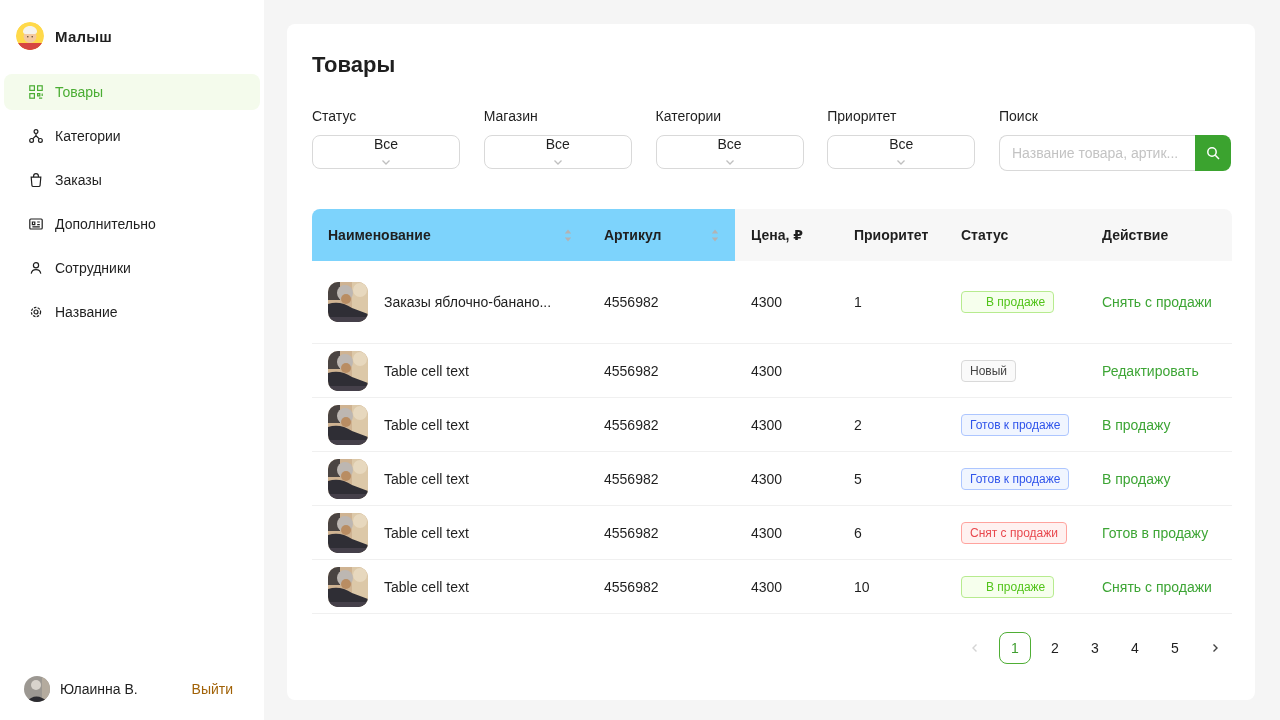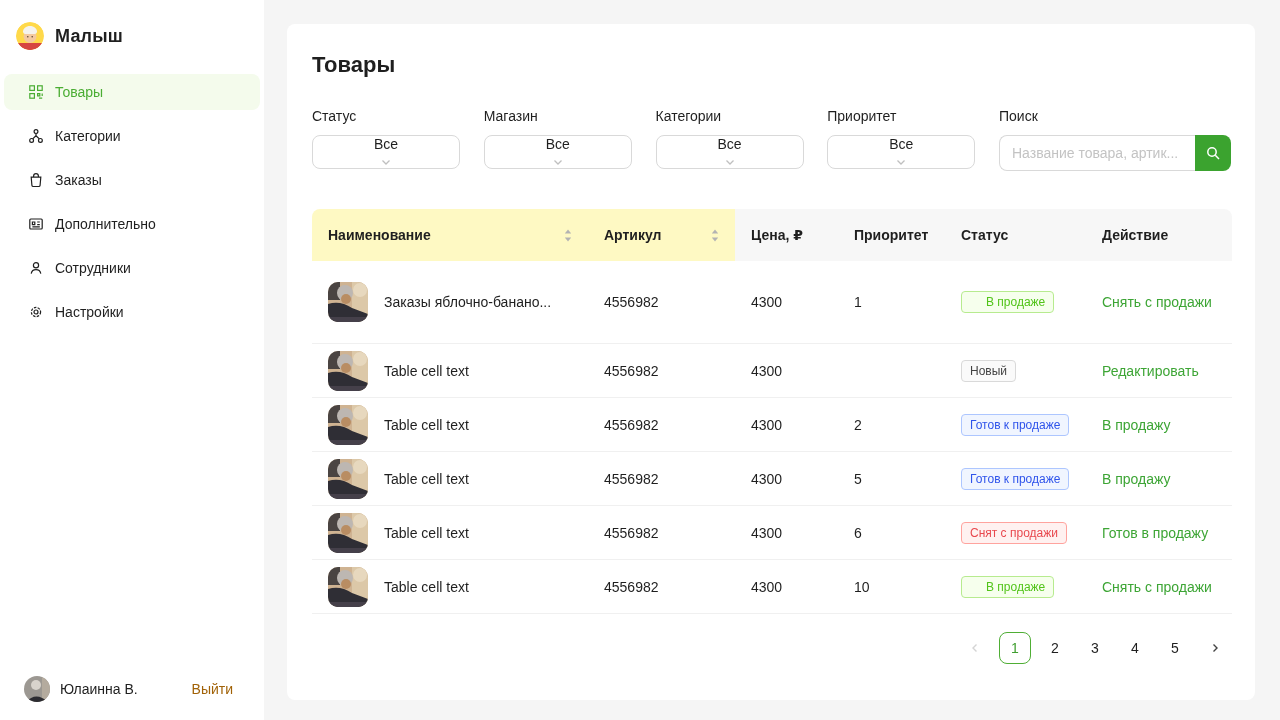--- a/index.html
+++ b/index.html
@@ -6,21 +6,21 @@
   html,body { width:1280px; height:720px; overflow:hidden; }
   body {
     background:#f5f5f5;
     font-family:"Liberation Sans","DejaVu Sans",sans-serif;
     color:#1f1f1f; font-size:14px;
   }
   
   .sidebar { position:absolute; left:0; top:0; width:264px; height:720px; background:#fff; display:flex; flex-direction:column; }
   .logo-row { display:flex; align-items:center; gap:11px; padding:22px 16px 24px 16px; }
   .logo-icon { width:28px; height:28px; border-radius:50%; overflow:hidden; flex:0 0 28px; }
-  .logo-title { font-weight:700; font-size:18px; letter-spacing:.2px; }
+  .logo-title { font-weight:700; font-size:15px; letter-spacing:.2px; }
   .menu { display:flex; flex-direction:column; gap:8px; padding:0 4px; }
   .menu-item { display:flex; align-items:center; gap:11px; height:36px; padding-left:24px; border-radius:8px; cursor:pointer; color:#1f1f1f; }
   .menu-item .mi-icon { display:flex; width:16px; height:16px; }
   .menu-item.active { background:#f4fbec; color:#4aad33; }
   .user-row { margin-top:auto; display:flex; align-items:center; gap:10px; padding:16px 31px 18px 24px; }
   .user-avatar { width:26px; height:26px; border-radius:50%; overflow:hidden; flex:0 0 26px; }
   .user-name { font-size:14px; }
   .logout { margin-left:auto; color:#a16207; cursor:pointer; }
   
   .card { position:absolute; left:287px; top:24px; width:968px; height:676px; background:#fff; border-radius:8px; padding:26px 24px 0 25px; }
@@ -32,21 +32,21 @@
   .select { height:34px; border:1px solid #d9d9d9; border-radius:8px; display:flex; align-items:center; justify-content:space-between; padding:0 12px; cursor:pointer; background:#fff;flex-direction:column; }
   .search-group { display:flex; height:36px; }
   .search-input { flex:1; min-width:0; border:1px solid #d9d9d9; border-right:none; border-radius:8px 0 0 8px; padding:0 12px; font-size:14px; font-family:inherit; outline:none; }
   .search-input::placeholder { color:#c3c3c3; }
   .search-btn { width:36px; height:36px; border:none; background:#3ba32f; border-radius:0 8px 8px 0; display:flex; align-items:center; justify-content:center; cursor:pointer; }
   
   .table { margin-top:38px; width:920px; }
   .thead, .trow { display:grid; grid-template-columns:276px 147px 103px 107px 141px 146px; align-items:center; }
   .thead { border-radius:8px 8px 0 0; overflow:hidden; }
   .th { height:52px; display:flex; align-items:center; padding:0 16px; font-weight:700; background:#f7f7f7; }
-  .th.sortable { background:#fef9c3; }
+  .th.sortable { background:#7dd3fc; }
   .sort-icon { margin-left:auto; display:flex; cursor:pointer; }
   .trow { border-bottom:1px solid #f0f0f0; height:54px; }
   .trow.tall { height:83px; }
   .td { padding:0 16px; display:flex; align-items:center; overflow:hidden; white-space:nowrap; }
   .prod { gap:16px; }
   .thumb { width:40px; height:40px; border-radius:10px; overflow:hidden; flex:0 0 40px; }
   .badge { font-size:12px; line-height:18px; padding:1px 8px; border-radius:4px; border:1px solid; white-space:nowrap; }
   .b-green { color:#52c41a; background:#f6ffed; border-color:#b7eb8f;padding-left:24px; }
   .b-default { color:#434343; background:#fafafa; border-color:#d9d9d9; }
   .b-blue { color:#2f54eb; background:#f0f5ff; border-color:#adc6ff; }
@@ -129,21 +129,21 @@
       </span>
       <span>Сотрудники</span>
     </div>
     <div class="menu-item">
       <span class="mi-icon">
         <svg viewBox="0 0 16 16" width="16" height="16" fill="none" stroke="currentColor" stroke-width="1.2">
           <circle cx="8" cy="8" r="2"></circle>
           <circle cx="8" cy="8" r="4.6" stroke-dasharray="2.5 1.3"></circle>
         </svg>
       </span>
-      <span>Настройки</span>
+      <span>Название</span>
     </div>
   </nav>
 
   <div class="user-row">
     <div class="user-avatar">
       <svg viewBox="0 0 26 26" width="26" height="26">
         <rect width="26" height="26" fill="#9c9892"></rect>
         <rect x="18" width="8" height="26" fill="#b4ab9e"></rect>
         <circle cx="12" cy="9" r="5" fill="#d8d3cc"></circle>
         <path d="M2 26Q12 15 24 26Z" fill="#2c2c31"></path>

